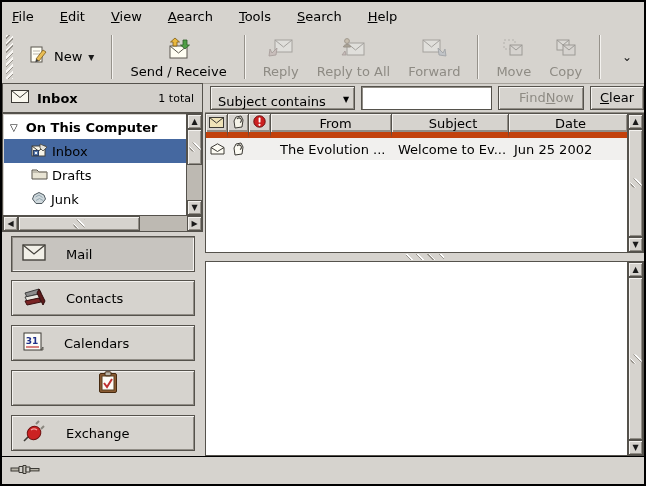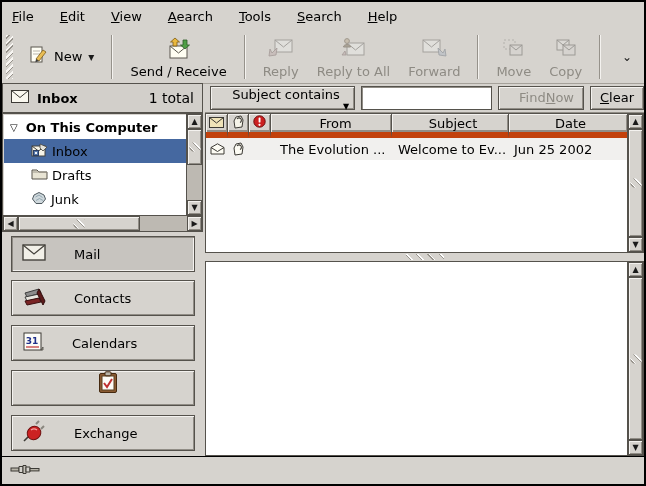--- a/index.html
+++ b/index.html
@@ -27,23 +27,23 @@
   .tb-btn-h { display:flex; flex-direction:row; align-items:center; gap:6px; padding:3px 9px; height:50px; }
   .tb-disabled { color:#8e8b84; }
   .tb-disabled svg { opacity:.45; filter:grayscale(55%); }
   .tb-spacer { flex:1; }
   .tb-chevron { font-size:12px; margin-right:12px; color:#1a1a1a; }
 
   
   .folder-header { left:0; top:81px; width:201px; height:30px; background:#d2cfca; border:1px solid #55524c;
                    display:flex; align-items:center; padding:0 8px; gap:8px; }
   .folder-title { font-weight:bold; }
-  .folder-count { margin-left:auto; font-size:14px; }
+  .folder-count { margin-left:auto; font-size:11px; }
   .search-bar { left:203px; top:81px; width:439px; height:30px; display:flex; align-items:center; gap:6px; padding-left:5px; border-bottom:1px solid #918d86; }
-  .combo { width:176px; height:24px; display:flex; align-items:center; padding-left:7px;flex-direction:column; }
+  .combo { width:176px; height:24px; display:flex; align-items:flex-end; padding-left:7px; }
   .combo-arrow { margin-left:auto; width:16px; height:18px; display:flex; align-items:center; justify-content:center; font-size:8px; }
   .search-input { width:131px; height:24px; border:1px solid #55524c; box-shadow: inset 1px 1px 0 #918d86; background:#fff; font-family:inherit; font-size:13px; padding:0 3px; }
   .srch-btn { height:24px; display:flex; align-items:center; justify-content:center; padding:0 9px; }
   .btn-disabled { color:#8e8b84;padding-left:20px; }
 
   
   .tree-panel { left:0; top:111px; width:201px; height:119px; border:1px solid #55524c; background:#d6d3ce; }
   .tree-rows { position:absolute; left:1px; top:1px; width:182px; height:100px; background:#fff; overflow:hidden; }
   .tree-row { display:flex; align-items:center; height:24px; gap:4px; }
   .tree-root { font-weight:bold; padding-left:6px; gap:8px; }
@@ -56,21 +56,21 @@
   .vscroll { display:flex; flex-direction:column; width:16px; background:#bdb9b2; border-left:1px solid #55524c; }
   .hscroll { display:flex; flex-direction:row; height:16px; background:#bdb9b2; border-top:1px solid #55524c; }
   .sb-track-v { flex:1; position:relative; }
   .sb-track-h { flex:1; position:relative; }
   .thumb { position:absolute; background:#d6d3ce; border:1px solid #55524c;
            box-shadow: inset 1px 1px 0 #f4f2ef, inset -1px -1px 0 #918d86; }
   .grip { position:absolute; left:50%; top:50%; width:11px; height:9px; transform:translate(-50%,-50%);
           background:repeating-linear-gradient(45deg,transparent 0 2px,#9a968f 2px 3px,#fdfdfd 3px 4px,transparent 4px 6px); }
 
   
-  .shortcut { left:9px; width:184px; height:36px; display:flex; align-items:center; gap:28px; padding-left:10px; }
+  .shortcut { left:9px; width:184px; height:36px; display:flex; align-items:center; gap:20px; padding-left:10px; }
 
   
   .msg-pane { left:203px; top:111px; width:439px; height:140px; border:1px solid #55524c; background:#fff; display:flex; }
   .msg-main { width:421px; display:flex; flex-direction:column; }
   .msg-hdr { display:flex; height:24px; }
   .col-hdr { background:#d6d3ce; border-right:1px solid #55524c; border-bottom:6px solid #c2410c;
              box-shadow: inset 1px 1px 0 #f4f2ef, inset -1px -2px 0 #918d86;
              display:flex; align-items:center; justify-content:center; }
   .msg-row { display:flex; height:22px; background:#f1f0ee; align-items:center; }
   .cell { overflow:hidden; white-space:nowrap; }

